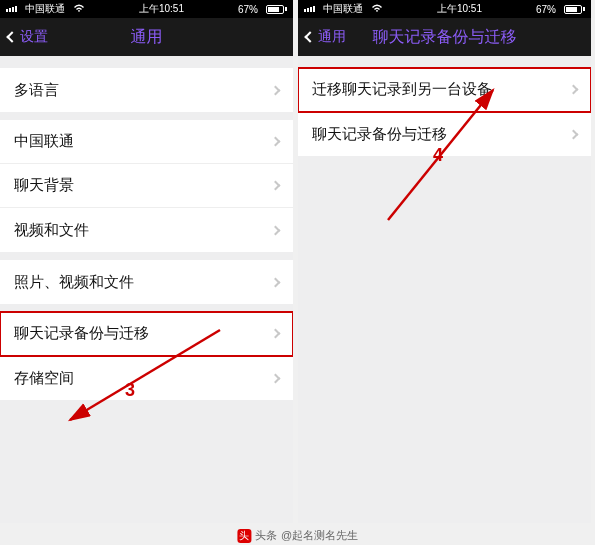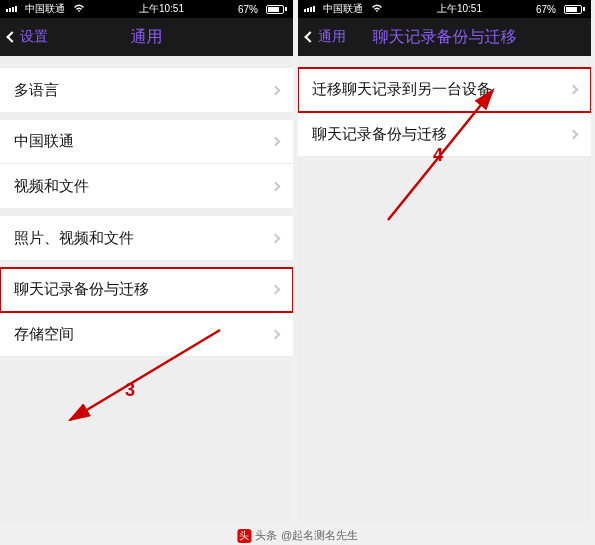--- a/index.html
+++ b/index.html
@@ -77,20 +77,24 @@
     <div class="content" id="left-content">
         <div class="group">
           <div class="row">
             <span class="row-label">多语言</span>
             <span class="chev-right"></span>
           </div>
         </div>
         <div class="group">
           <div class="row">
             <span class="row-label">中国联通</span>
+            <span class="chev-right"></span>
+          </div>
+          <div class="row">
+            <span class="row-label">聊天背景</span>
             <span class="chev-right"></span>
           </div>
           <div class="row">
             <span class="row-label">视频和文件</span>
             <span class="chev-right"></span>
           </div>
         </div>
         <div class="group">
           <div class="row">
             <span class="row-label">照片、视频和文件</span>

